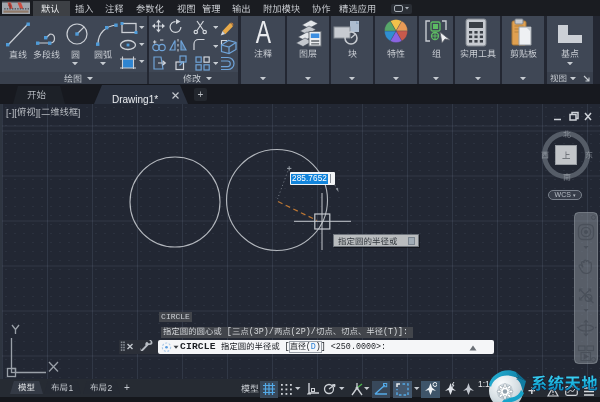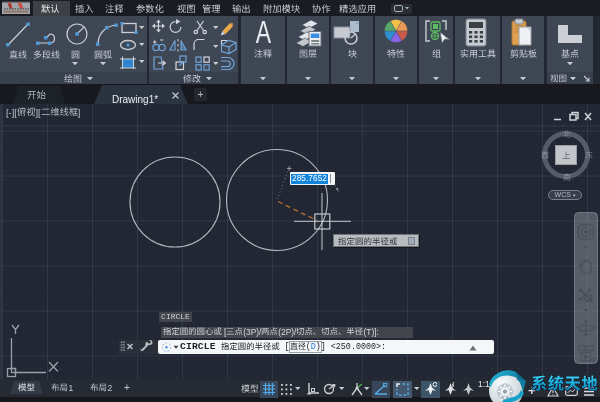--- a/index.html
+++ b/index.html
@@ -122,21 +122,21 @@
         <use href="#r5b9a" x="1000"></use>
         <use href="#r5706" x="2000"></use>
         <use href="#r7684" x="3000"></use>
         <use href="#r534a" x="4000"></use>
         <use href="#r5f84" x="5000"></use>
         <use href="#r6216" x="6000"></use>
       </svg>
       <div class="abs" style="left:74px;top:2.2px;width:7px;height:7.5px;background:#a0abb5;border:1px solid #7a848e"></div>
     </div>
     <div class="abs" style="left:159px;top:311.5px;width:33px;height:10px;background:#42454b;color:#cfd3d8;font-family:'Liberation Mono',monospace;font-size:8px;line-height:10px;text-align:center">CIRCLE</div>
-    <div class="abs" style="left:160.5px;top:326.5px;width:252px;height:11px;background:#42454b;white-space:nowrap;font-family:Liberation Sans, sans-serif;font-size:8.4px;line-height:11px;color:#d7dadd;padding-left:2.5px"><svg style="vertical-align:-1.2px" width="58.8" height="8.4" viewBox="0 0 7000 1000" fill="#d7dadd" preserveAspectRatio="xMinYMin meet">
+    <div class="abs" style="left:160.5px;top:326.5px;width:252px;height:11px;background:#42454b;white-space:nowrap;font-family:Liberation Mono, monospace;font-size:8.4px;line-height:11px;color:#d7dadd;padding-left:2.5px"><svg style="vertical-align:-1.2px" width="58.8" height="8.4" viewBox="0 0 7000 1000" fill="#d7dadd" preserveAspectRatio="xMinYMin meet">
         <use href="#r6307" x="0"></use>
         <use href="#r5b9a" x="1000"></use>
         <use href="#r5706" x="2000"></use>
         <use href="#r7684" x="3000"></use>
         <use href="#r5706" x="4000"></use>
         <use href="#r5fc3" x="5000"></use>
         <use href="#r6216" x="6000"></use>
       </svg><span> [</span><svg style="vertical-align:-1.2px" width="16.8" height="8.4" viewBox="0 0 2000 1000" fill="#d7dadd" preserveAspectRatio="xMinYMin meet">
         <use href="#r4e09" x="0"></use>
         <use href="#r70b9" x="1000"></use>

